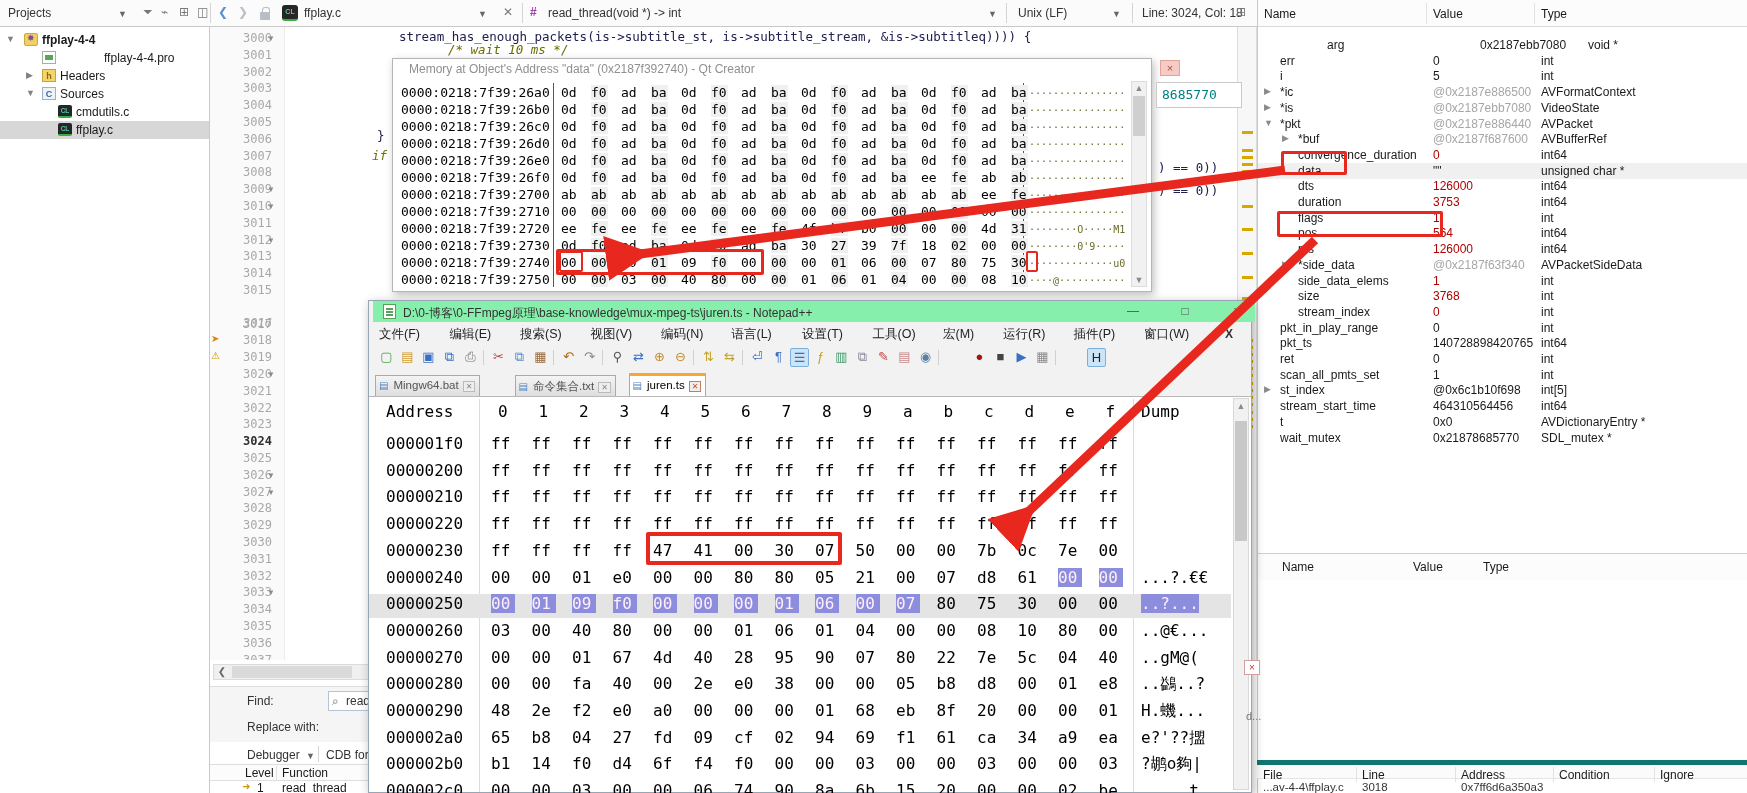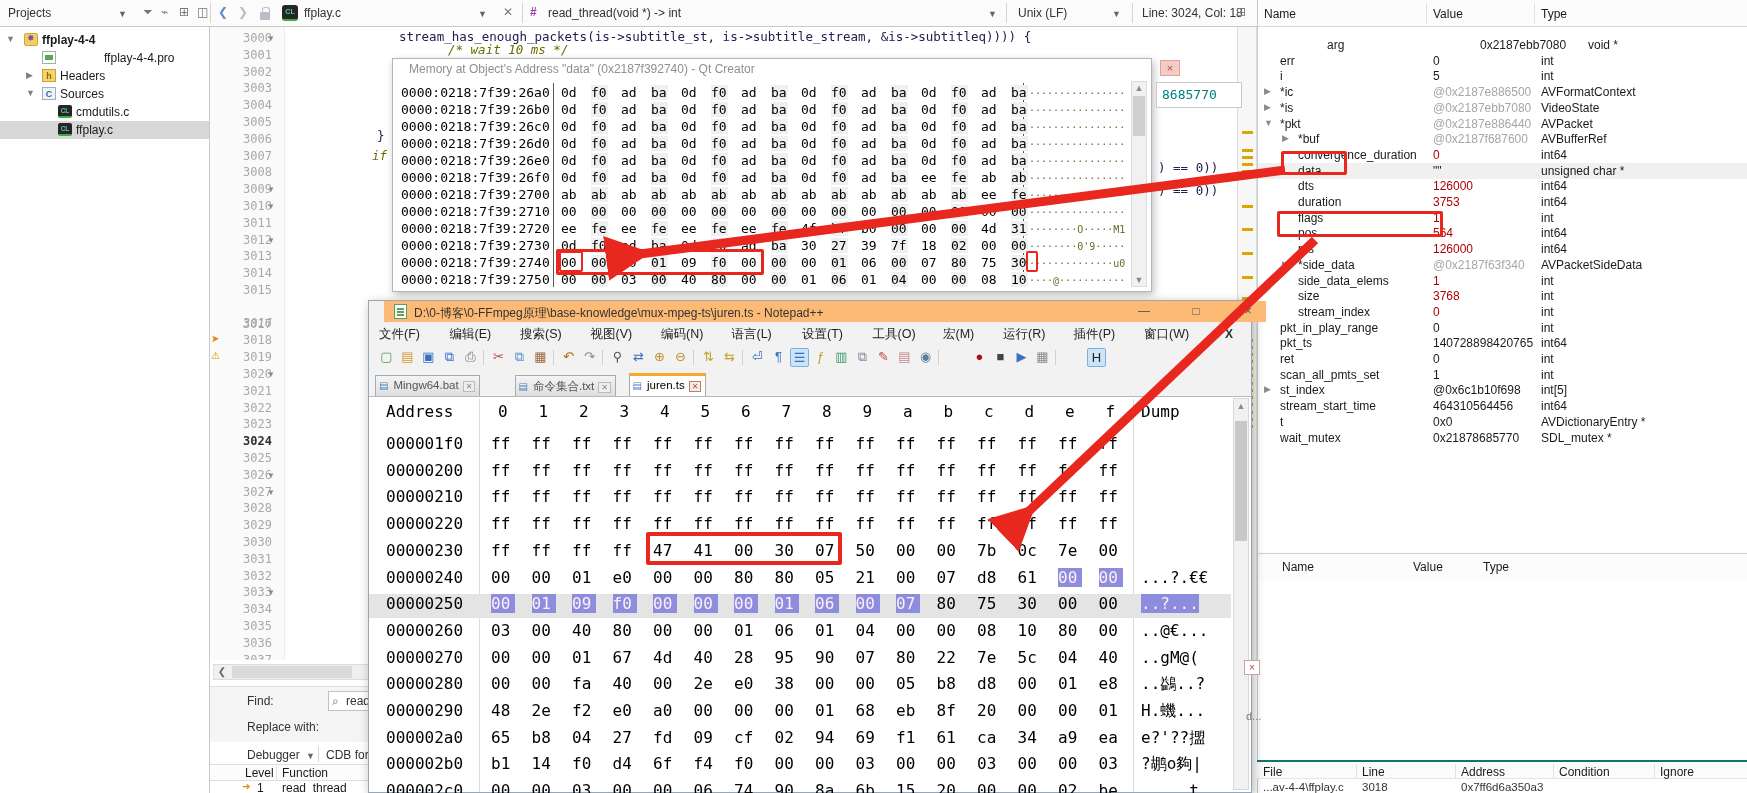--- a/index.html
+++ b/index.html
@@ -85,21 +85,21 @@
   .mem-scroll .thumb { position:absolute; left:1px; width:12px; background:#cfcfcf; }
   .arrow-glyph { color:#8a8a8a; font-size:9px; text-align:center; }
   .dlg-close { left:1160px; top:60px; width:20px; height:16px; background:#f6cbc6; border:1px solid #e0a29a;
                color:#a05048; text-align:center; line-height:14px; font-size:11px; z-index:12; }
   .tooltip { left:1156px; top:82px; width:86px; height:26px; background:#fff; border:1px solid #c9c9c9; z-index:11;text-decoration:underline; }
   .tooltip span { position:absolute; left:5px; top:4px; color:#008080; font-family:"DejaVu Sans Mono",monospace; font-size:13px; }
 
   
   .npp { left:368px; top:300px; width:884px; height:493px; background:#f2f2f2; border:1px solid #96a6b4;
          box-shadow:2px 3px 10px rgba(0,0,0,0.3); }
-  .npp-title { position:absolute; left:15px; top:0; width:100%; height:21px; background:#fdba74; }
+  .npp-title { position:absolute; left:4px; top:0; width:100%; height:21px; background:#86efac; }
   .npp-title-text { position:absolute; left:30px; top:4px; color:#333; white-space:nowrap; }
   .npp-doc-icon { position:absolute; left:10px; top:3px; width:13px; height:15px; background:#fff; border:1px solid #5aa05a; }
   .npp-doc-icon:before { content:""; position:absolute; left:2px; top:3px; width:7px; height:1.5px; background:#5aa05a;
                          box-shadow:0 3px 0 #5aa05a, 0 6px 0 #5aa05a; }
   .npp-btn { position:absolute; top:2px; width:30px; height:17px; text-align:center; color:#555; font-size:12px; line-height:16px; }
   .npp-menus { position:absolute; left:2px; top:22px; height:20px; }
   .npp-menu { position:absolute; top:3px; color:#222; font-size:12.5px; white-space:nowrap; }
   .findbar-x { position:absolute; color:#333; font-weight:bold; font-size:12px; }
   .npp-toolbar { position:absolute; left:0; top:44px; width:100%; height:26px; }
   .npp-ticon { position:absolute; top:3px; width:19px; height:19px; text-align:center; line-height:18px; font-size:13px; }
@@ -132,21 +132,21 @@
   .hscroll .larr { position:absolute; left:0; top:0; width:16px; height:14px; text-align:center; color:#666; font-size:10px; line-height:14px; }
   .hscroll .thumb { position:absolute; left:18px; top:1px; width:120px; height:12px; background:#dadada; }
   .bl-row-label { position:absolute; color:#333; }
   .bl-input { position:absolute; background:#fff; border:1px solid #b5c4d4; height:20px; color:#333; }
   .stack-header { position:absolute; left:0px; top:104px; width:180px; height:17px; background:#fcfcfc;
                   border-top:1px solid #dedede; border-bottom:1px solid #dedede; }
   .find-strip { position:absolute; left:0; top:26px; width:180px; height:56px; background:#f5f5f5; border-top:1px solid #dedede; }
 
   
   .bp-header { left:1257px; top:760px; width:490px; height:19px; background:#fbfbfb;
-               border-top:2px solid #0f766e; border-bottom:1px solid #e5e5e5; }
+               border-top:5px solid #0f766e; border-bottom:1px solid #e5e5e5; }
   .bp-col { position:absolute; top:3px; color:#1a1a1a; }
   .bp-colsep { position:absolute; top:2px; height:15px; width:1px; background:#e2e2e2; }
   .bp-cell { position:absolute; top:2px; color:#333; font-size:11.5px; white-space:nowrap; }
 
   
   .ann-box { position:absolute; border-style:solid; border-color:#e8281e; border-radius:2px; z-index:60; pointer-events:none; }
   #arrow-svg { position:absolute; left:0; top:0; width:1747px; height:793px; z-index:59; pointer-events:none; }
 </style>
 </head>
 <body>

